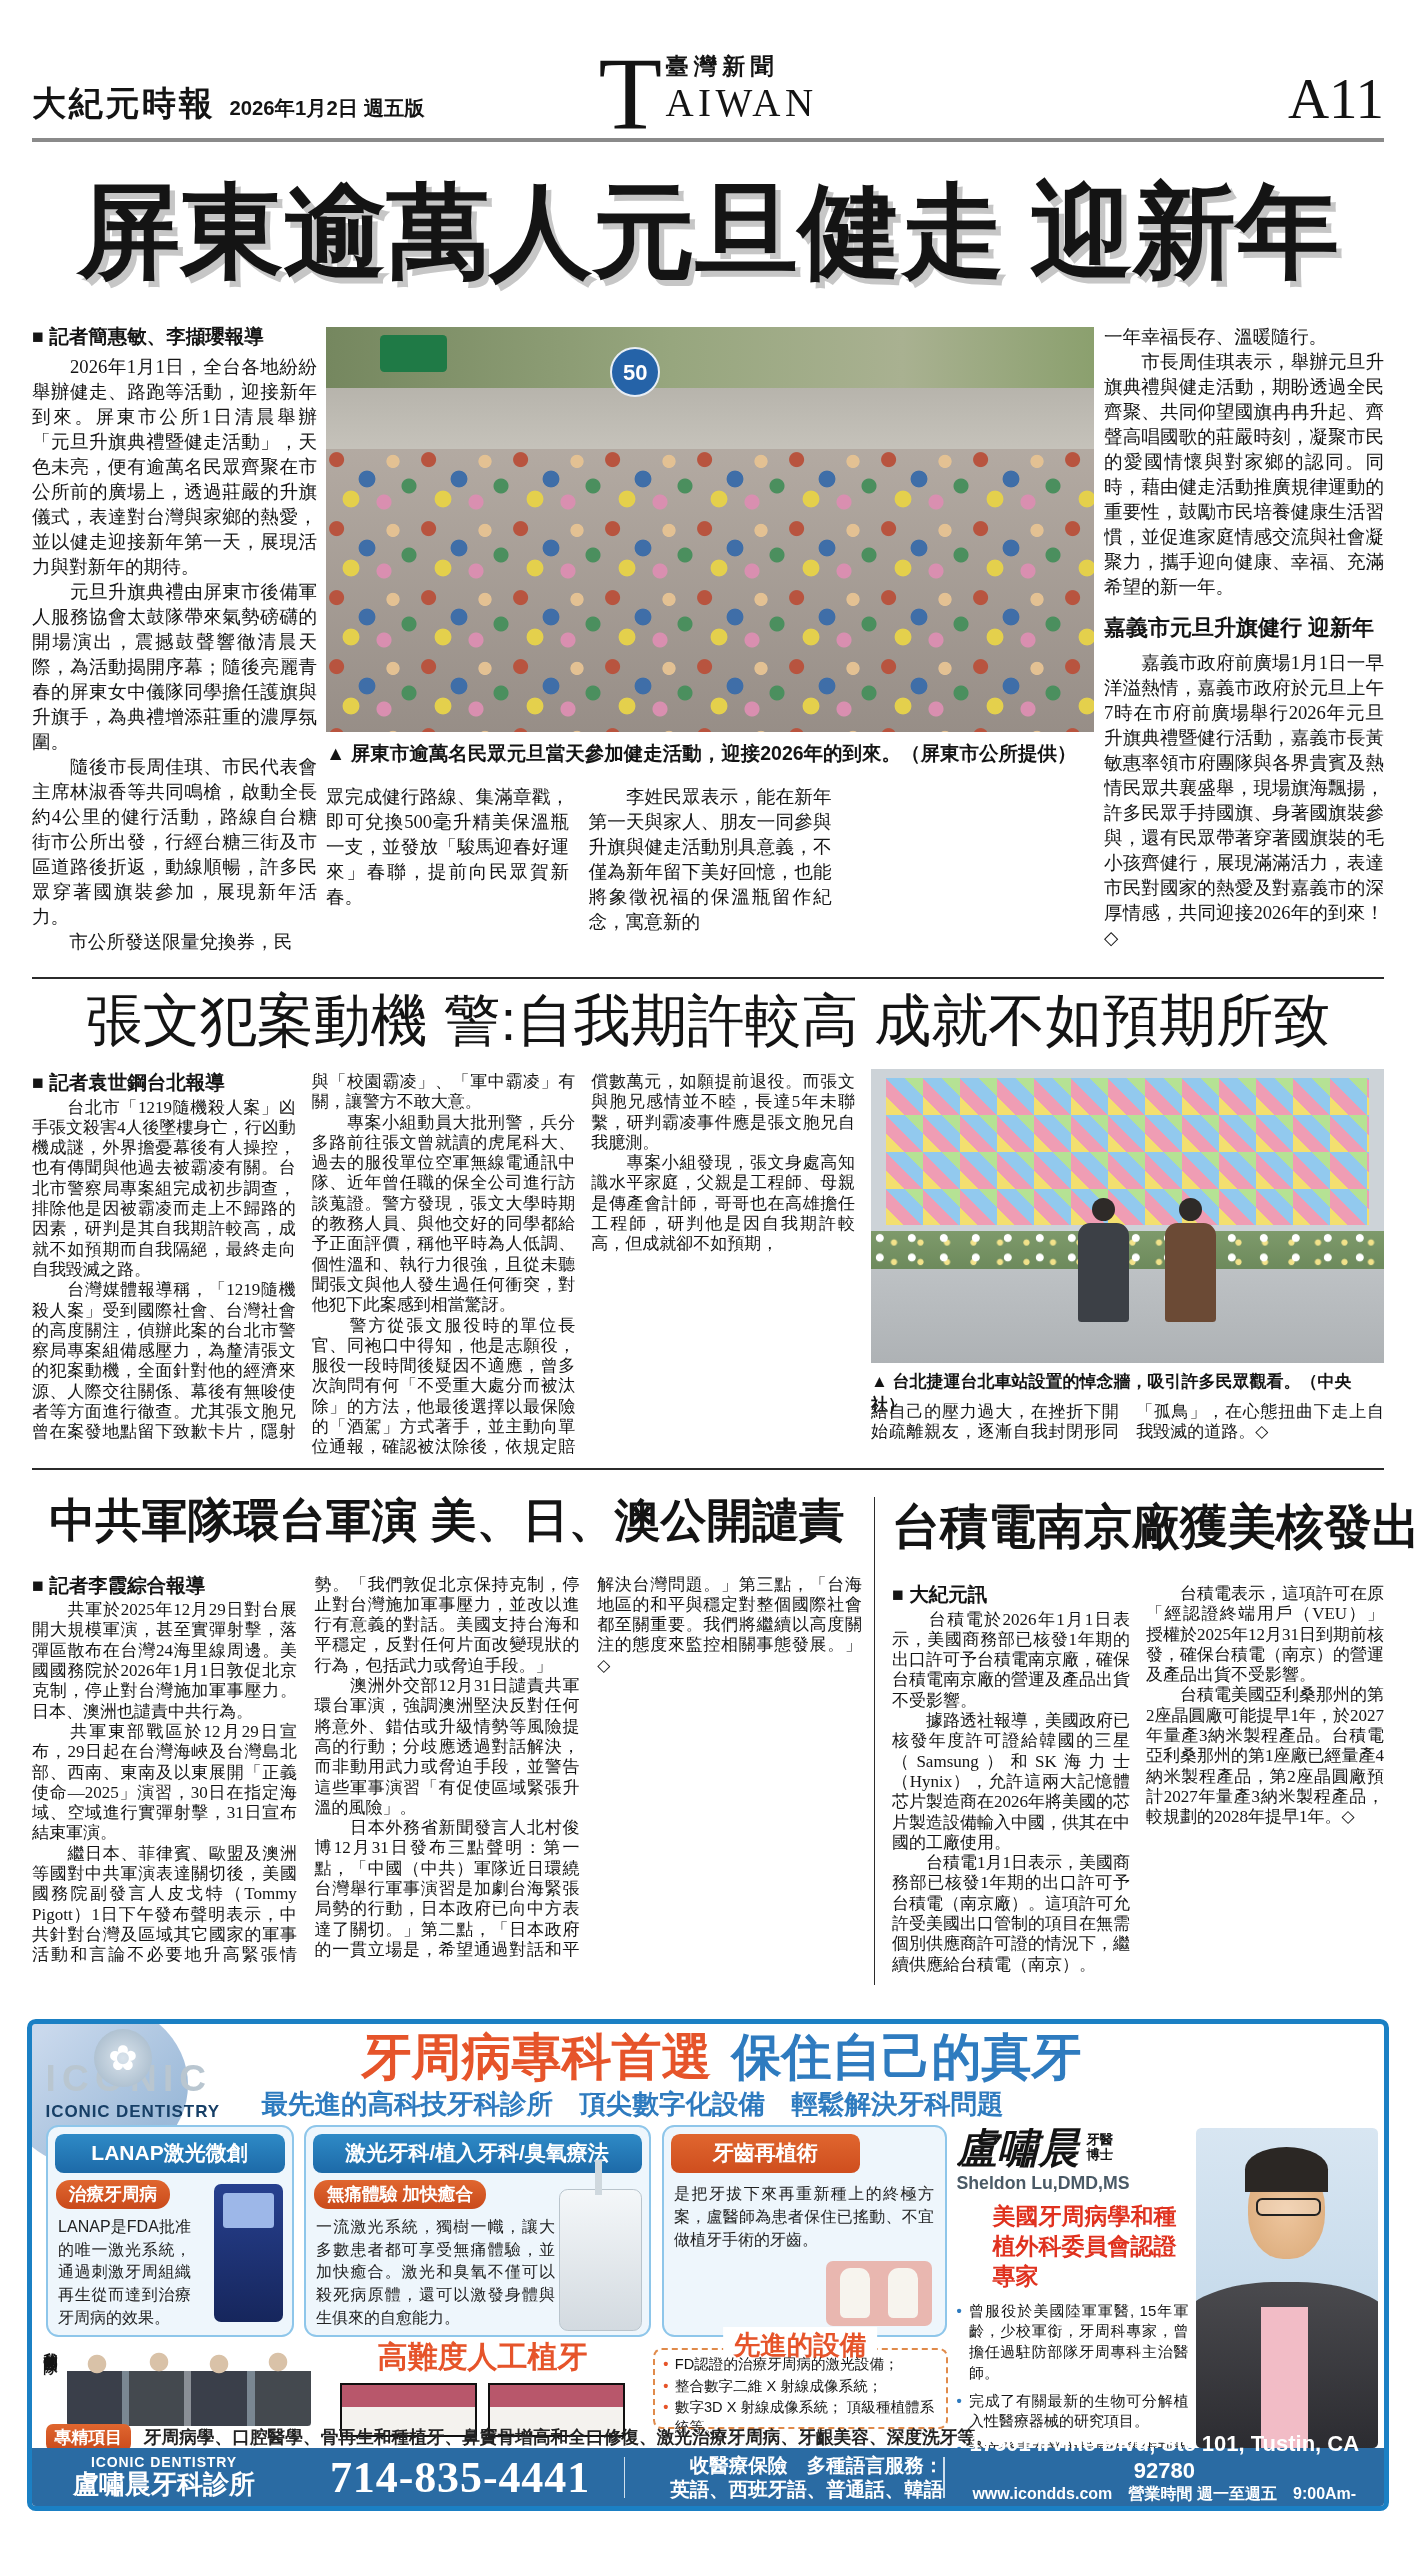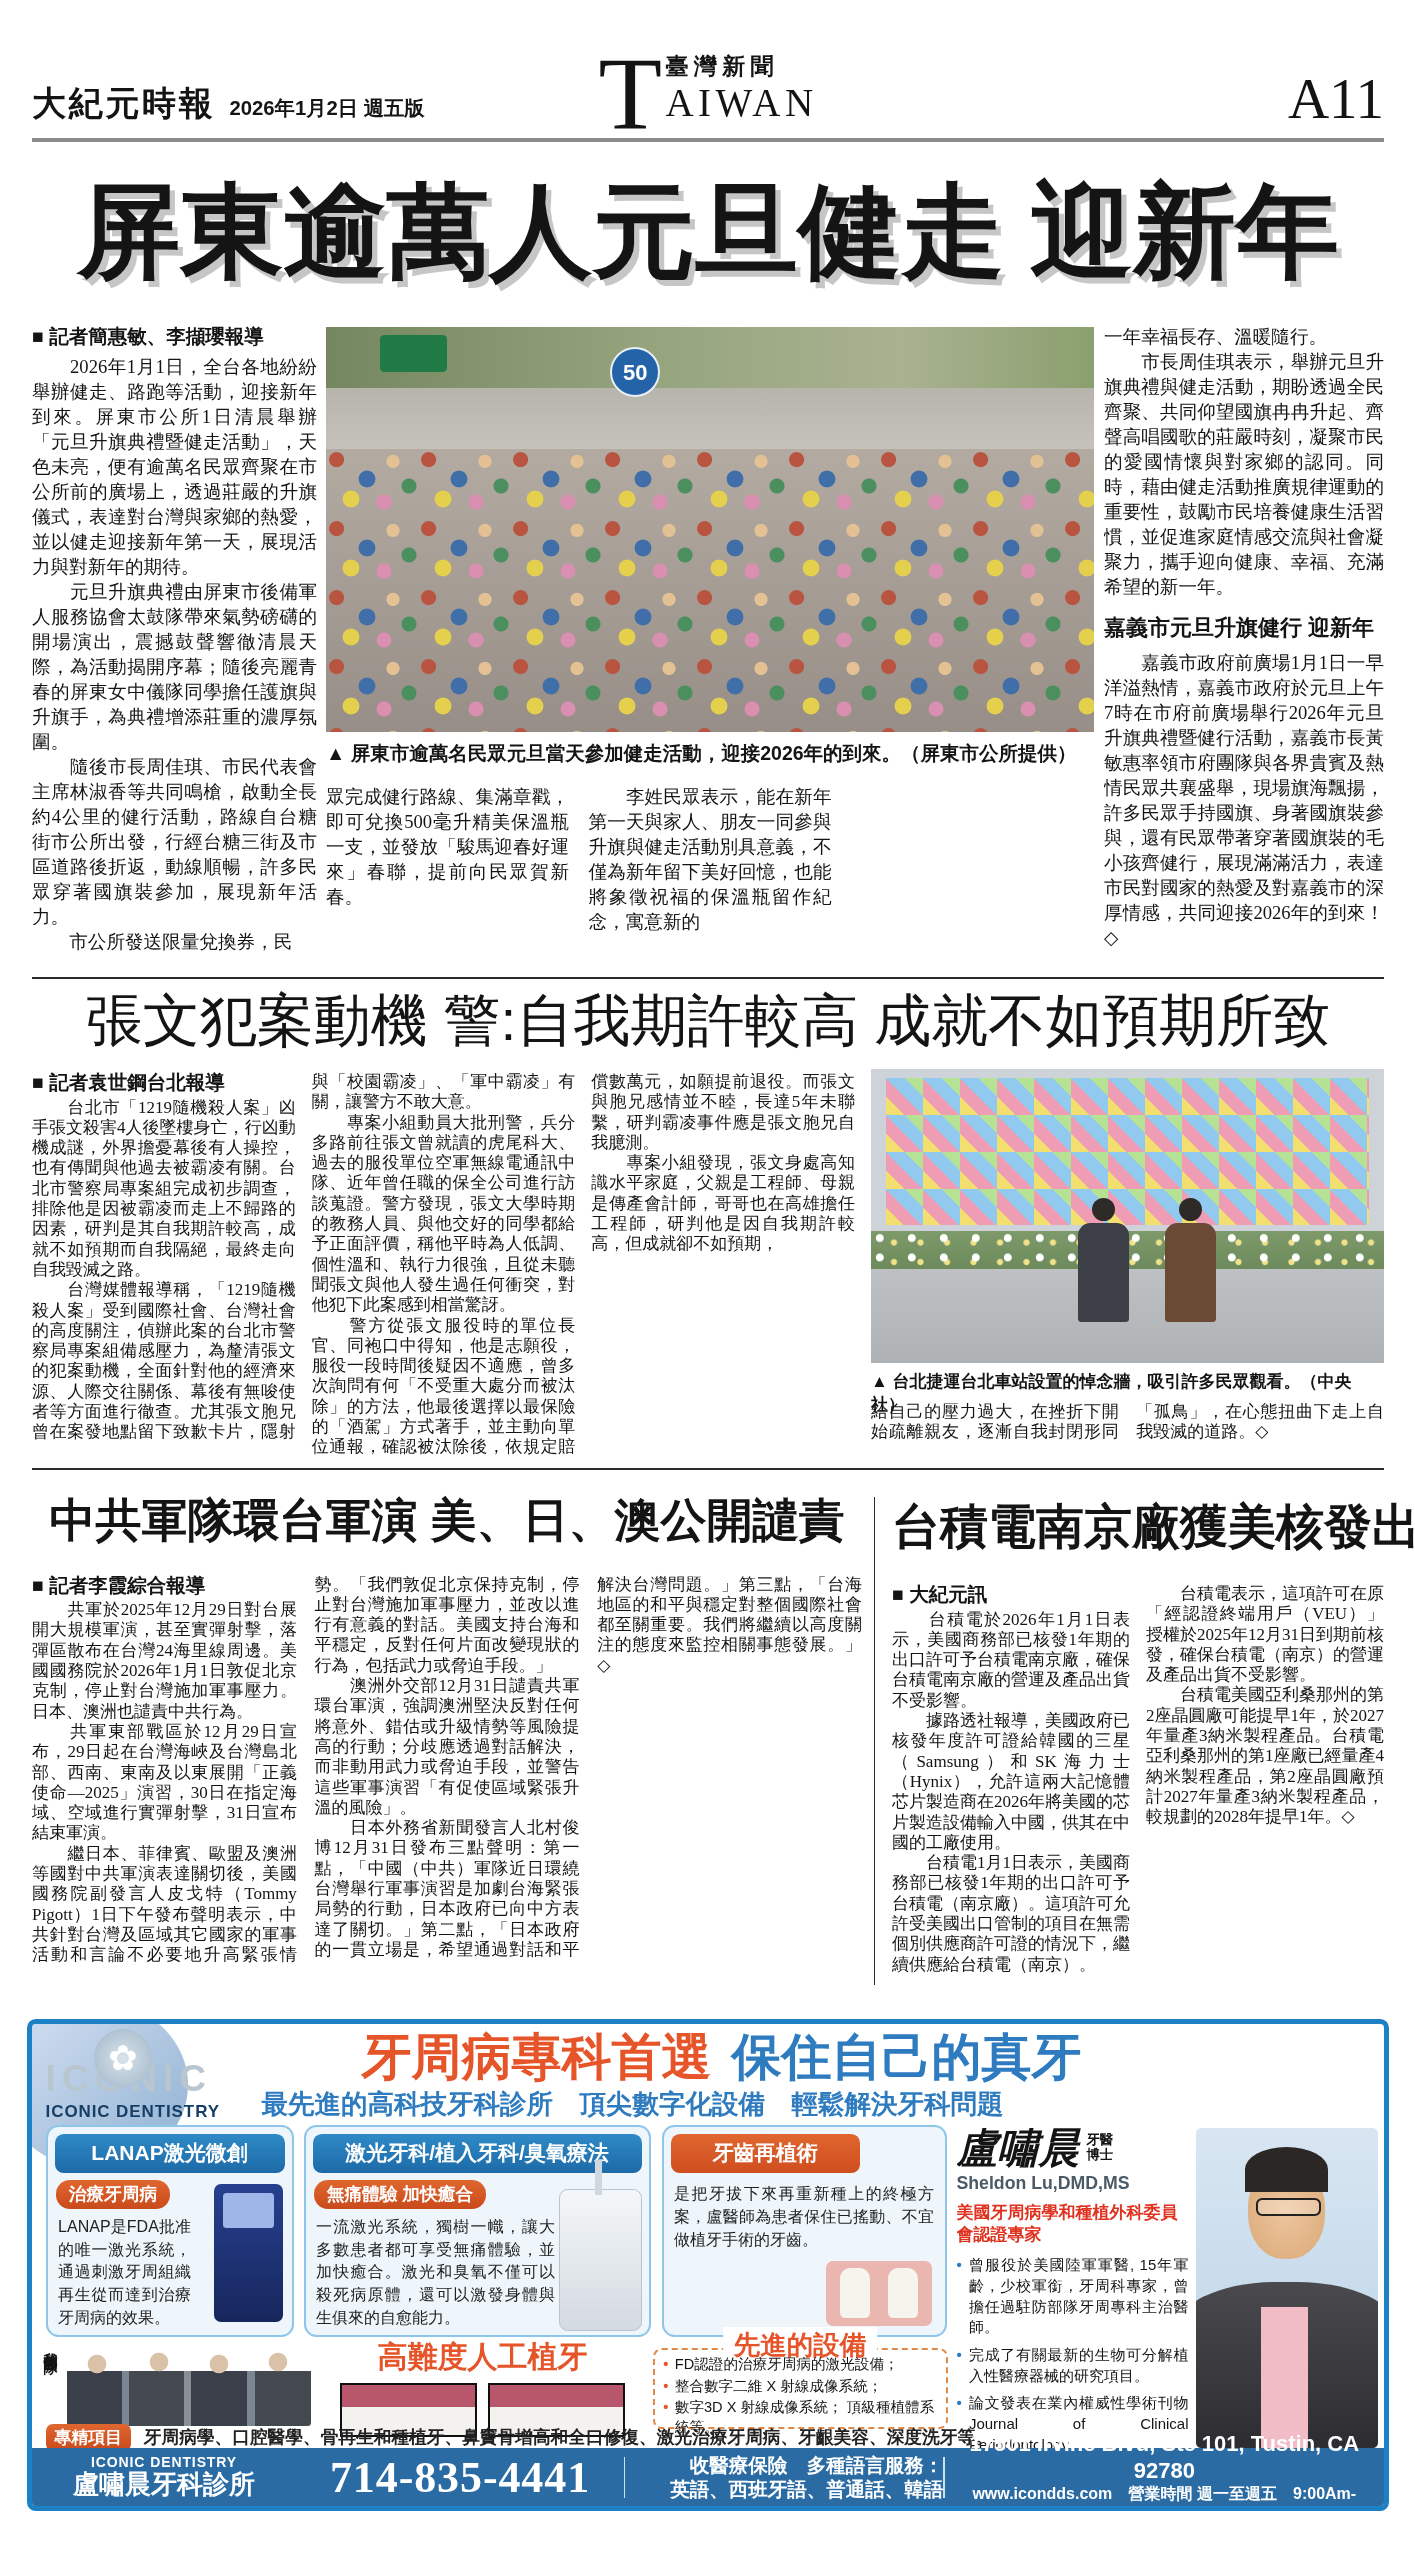--- a/index.html
+++ b/index.html
@@ -128,21 +128,21 @@
   .teeth-diagram{position:absolute;right:12.4px;bottom:8.8px;width:106px;height:65px;background:#e9b7b0;border-radius:7px;}
   .teeth-diagram::before,.teeth-diagram::after{content:"";position:absolute;top:7px;width:30px;height:50px;
     background:#f7f4ee;border-radius:10.6px 10.6px 5.3px 5.3px;}
   .teeth-diagram::before{left:14px;} .teeth-diagram::after{right:14px;}
 
   .ad-doctor{position:absolute;left:925px;top:104px;width:232px;height:320px;overflow:hidden;}
   .doc-name-row{display:flex;align-items:flex-start;gap:7px;}
   .doc-name{font-family:"Liberation Serif",serif;font-size:41px;font-weight:bold;font-style:italic;line-height:1;}
   .doc-titles{display:flex;flex-direction:column;font-size:13.3px;font-weight:bold;line-height:1.2;margin-top:3.5px;}
   .doc-en{font-weight:bold;color:#4a5a66;font-size:17.7px;margin-top:3.5px;}
-  .doc-cert{color:#e0321f;font-weight:900;font-size:17px;line-height:1.3;margin-top:8.8px;}
+  .doc-cert{color:#e0321f;font-weight:900;font-size:23px;line-height:1.3;margin-top:8.8px;margin-left:36px;}
   .doc-bullets{margin-top:8.8px;}
   .doc-b{position:relative;margin:0 0 7px;padding-left:12.4px;font-size:15px;line-height:1.38;text-align:justify;}
   .doc-b::before{content:"•";position:absolute;left:0;color:#2e7bbf;font-weight:bold;}
 
   .ad-photo{position:absolute;left:1164px;top:104px;width:182px;height:320px;border-radius:5.3px;overflow:hidden;
     background:linear-gradient(#d8e6f2,#b9d2e6);}
   .dp-shoulders{position:absolute;bottom:0;left:-12%;width:124%;height:52%;
     background:linear-gradient(#4a4a4e,#2c2c31);border-radius:45% 45% 0 0/30% 30% 0 0;}
   .dp-shirt{position:absolute;bottom:0;left:36%;width:26%;height:44%;background:#f2bcc6;}
   .dp-face{position:absolute;top:11%;left:29%;width:42%;height:30%;

